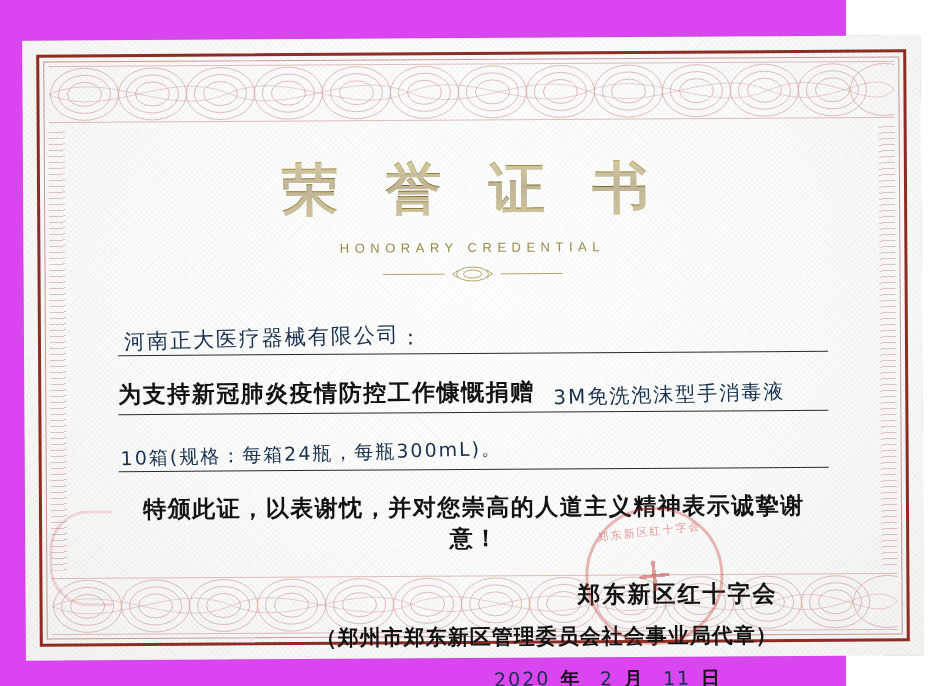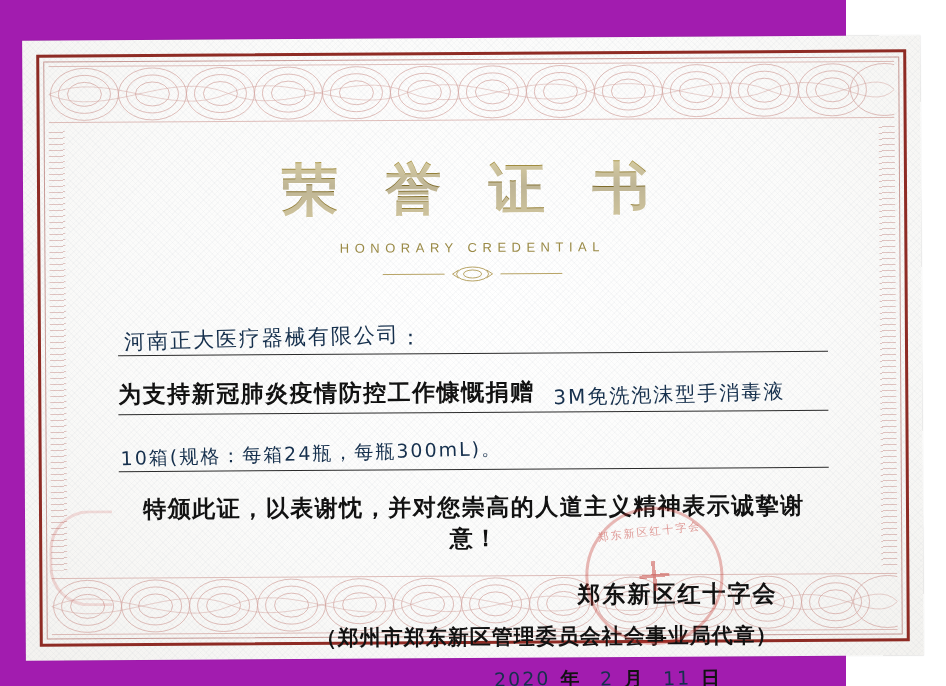--- a/index.html
+++ b/index.html
@@ -12,21 +12,21 @@
     height: 686px;
     font-family: "Liberation Sans", sans-serif;
     overflow: hidden;
   }
 
   
   #certificate-page {
     position: relative;
     width: 846px;
     height: 686px;
-    background: #a21caf;
+    background: #d946ef;
   }
 
   
   #paper {
     position: absolute;
     left: 24px;
     top: 38px;
     width: 898px;
     height: 620px;
     background:

